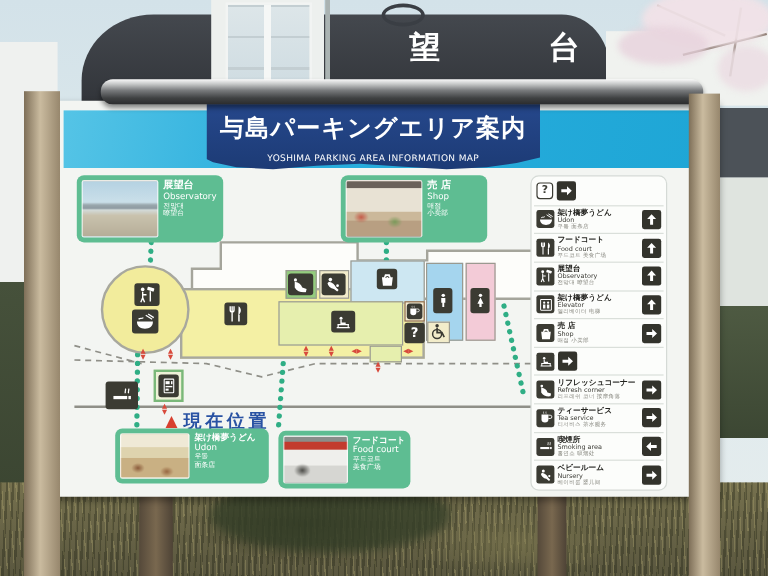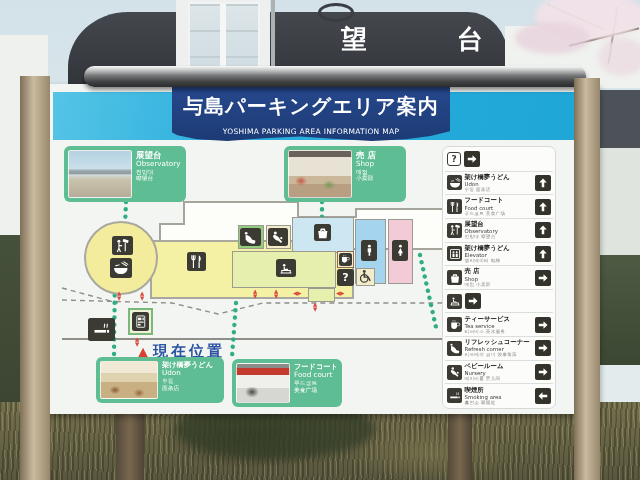--- a/index.html
+++ b/index.html
@@ -465,46 +465,63 @@
         </span>
       <span class="asq">
           <svg>
             <use href="#i-arrow"></use>
           </svg>
         </span>
     </div>
     <div class="lrow">
       <span class="isq">
           <svg>
+            <use href="#i-massage"></use>
+          </svg>
+        </span>
+      <span class="ltxt">
+          <span class="jp">リフレッシュコーナー</span>
+          <span class="en">Refresh corner</span>
+          <span class="sub">리프레쉬 코너 按摩角落</span>
+        </span>
+      <span class="asq">
+          <svg>
+            <use href="#i-arrow"></use>
+          </svg>
+        </span>
+    </div>
+    <div class="lrow">
+      <span class="isq">
+          <svg>
             <use href="#i-cup"></use>
           </svg>
         </span>
       <span class="ltxt">
           <span class="jp">ティーサービス</span>
           <span class="en">Tea service</span>
           <span class="sub">티서비스 茶水服务</span>
         </span>
       <span class="asq">
           <svg>
             <use href="#i-arrow"></use>
           </svg>
         </span>
     </div>
     <div class="lrow">
       <span class="isq">
           <svg>
-            <use href="#i-massage"></use>
-          </svg>
-        </span>
-      <span class="ltxt">
-          <span class="jp">リフレッシュコーナー</span>
-          <span class="en">Refresh corner</span>
-          <span class="sub">리프레쉬 코너 按摩角落</span>
-        </span>
-      <span class="asq">
+            <use href="#i-smoking"></use>
+          </svg>
+        </span>
+      <span class="ltxt">
+          <span class="jp">喫煙所</span>
+          <span class="en">Smoking area</span>
+          <span class="sub">흡연소 吸烟处</span>
+        </span>
+      <span class="asq a-l">
           <svg>
             <use href="#i-arrow"></use>
           </svg>
         </span>
     </div>
     <div class="lrow">
       <span class="isq">
           <svg>
             <use href="#i-baby"></use>
           </svg>
@@ -513,37 +530,20 @@
           <span class="jp">ベビールーム</span>
           <span class="en">Nursery</span>
           <span class="sub">베이비룸 婴儿间</span>
         </span>
       <span class="asq">
           <svg>
             <use href="#i-arrow"></use>
           </svg>
         </span>
     </div>
-    <div class="lrow">
-      <span class="isq">
-          <svg>
-            <use href="#i-smoking"></use>
-          </svg>
-        </span>
-      <span class="ltxt">
-          <span class="jp">喫煙所</span>
-          <span class="en">Smoking area</span>
-          <span class="sub">흡연소 吸烟处</span>
-        </span>
-      <span class="asq a-l">
-          <svg>
-            <use href="#i-arrow"></use>
-          </svg>
-        </span>
-    </div>
   </div>
 
   <div class="abs banner">
     <span class="jp">与島パーキングエリア案内</span>
     <span class="en">YOSHIMA PARKING AREA INFORMATION MAP</span>
   </div>
   <div class="abs metalbar"></div>
   <div class="abs post" style="left:20px;top:76px;width:30px;height:404px"></div>
   <div class="abs post" style="left:574px;top:78px;width:26px;height:402px"></div>
 

